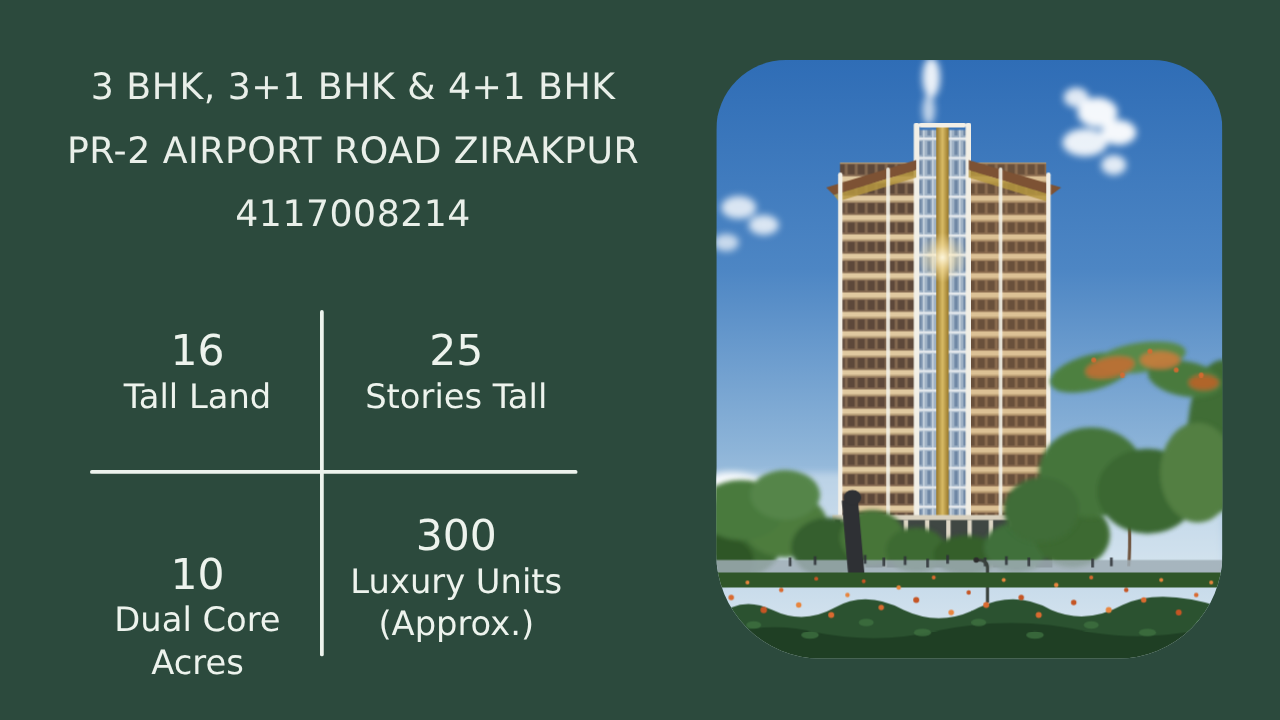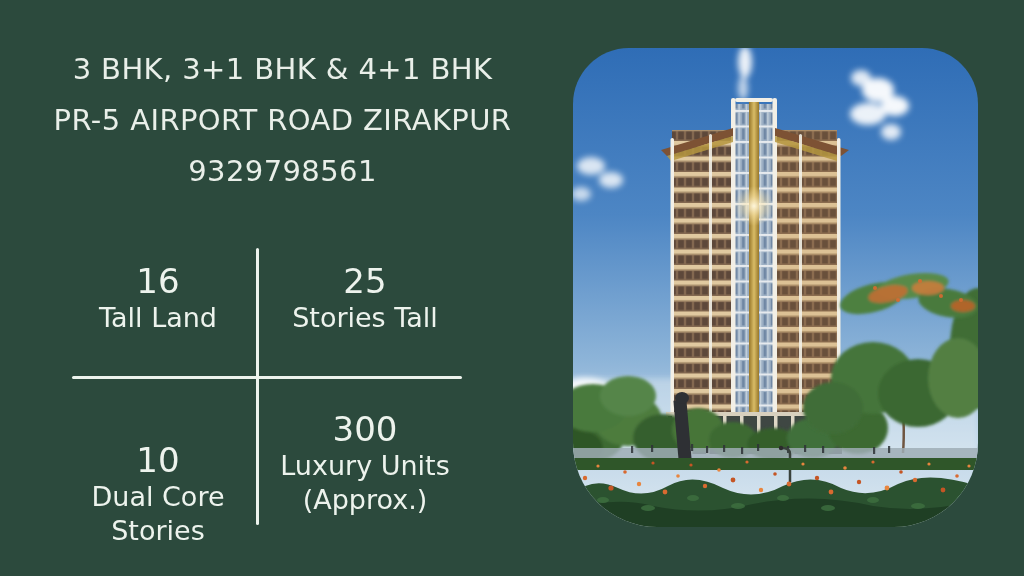--- a/index.html
+++ b/index.html
@@ -36,39 +36,39 @@
   }
   .photo svg{display:block;width:405px;height:479px;}
 </style>
 </head>
 <body>
 
 <div class="canvas">
 
   <div class="headline">
     <div>3 BHK, 3+1 BHK &amp; 4+1 BHK</div>
-    <div>PR-5 AIRPORT ROAD ZIRAKPUR</div>
-    <div>9329798561</div>
+    <div>PR-2 AIRPORT ROAD ZIRAKPUR</div>
+    <div>4117008214</div>
   </div>
 
   <div class="v-div"></div>
   <div class="h-div"></div>
 
   <div class="stat-cell pos-tl">
     <div class="num">16</div>
     <div class="lbl">Tall Land</div>
   </div>
   <div class="stat-cell pos-tr">
     <div class="num">25</div>
     <div class="lbl">Stories Tall</div>
   </div>
   <div class="stat-cell pos-bl">
     <div class="num">10</div>
     <div class="lbl">Dual Core
-Stories</div>
+Acres</div>
   </div>
   <div class="stat-cell pos-br">
     <div class="num">300</div>
     <div class="lbl">Luxury Units
 (Approx.)</div>
   </div>
 
   <div class="photo">
     <svg viewBox="0 0 405 479">
       <defs>

